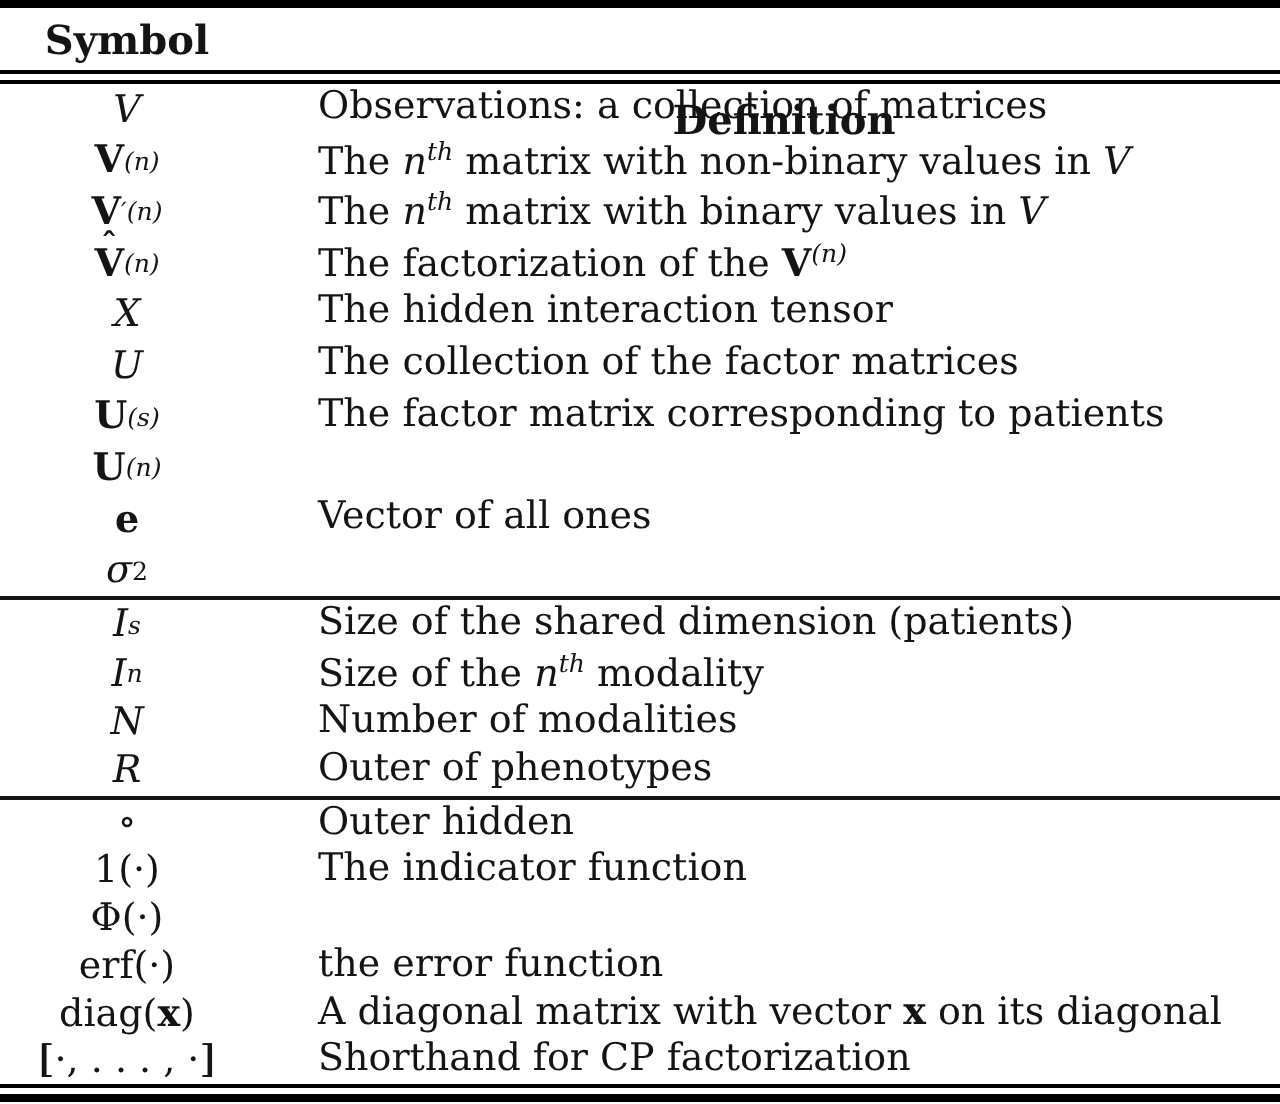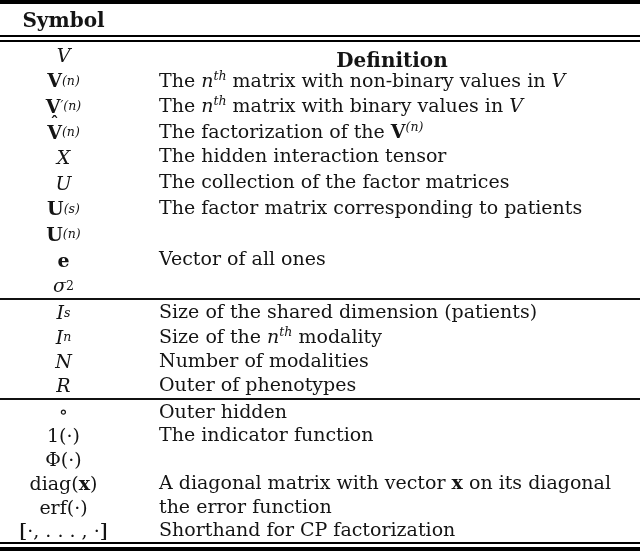--- a/index.html
+++ b/index.html
@@ -51,20 +51,21 @@
     <div class="cell sym">Symbol</div>
     <div class="cell def">Definition</div>
   </div>
   <div class="double-rule"></div>
   <div>
       <div class="group-a">
         <div class="row">
           <div class="cell sym">
             <span class="tk-cal">V</span>
           </div>
+          <div class="cell def"><span class="tk-n">Observations: a collection of matrices</span></div>
         </div>
         <div class="row">
           <div class="cell sym">
             <span class="tk-b">V</span>
             <span class="tk-sup">(n)</span>
           </div>
           <div class="cell def"><span class="tk-n">The </span><span class="tk-i">n</span><span class="tk-sup">th</span><span class="tk-n"> matrix with non-binary values in </span><span class="tk-cal">V</span></div>
         </div>
         <div class="row">
           <div class="cell sym">
@@ -162,31 +163,31 @@
           </div>
           <div class="cell def"><span class="tk-n">The indicator function</span></div>
         </div>
         <div class="row">
           <div class="cell sym">
             <span class="tk-n">Φ(·)</span>
           </div>
         </div>
         <div class="row">
           <div class="cell sym">
+            <span class="tk-n">erf(·)</span>
+          </div>
+          <div class="cell def"><span class="tk-n">the error function</span></div>
+        </div>
+        <div class="row">
+          <div class="cell sym">
             <span class="tk-n">diag(</span>
             <span class="tk-b">x</span>
             <span class="tk-n">)</span>
           </div>
           <div class="cell def"><span class="tk-n">A diagonal matrix with vector </span><span class="tk-b">x</span><span class="tk-n"> on its diagonal</span></div>
-        </div>
-        <div class="row">
-          <div class="cell sym">
-            <span class="tk-n">erf(·)</span>
-          </div>
-          <div class="cell def"><span class="tk-n">the error function</span></div>
         </div>
         <div class="row">
           <div class="cell sym">
             <span class="tk-tight">[[</span>
             <span class="tk-n">·, . . . , ·</span>
             <span class="tk-tight">]]</span>
           </div>
           <div class="cell def"><span class="tk-n">Shorthand for CP factorization</span></div>
         </div>
       </div>

